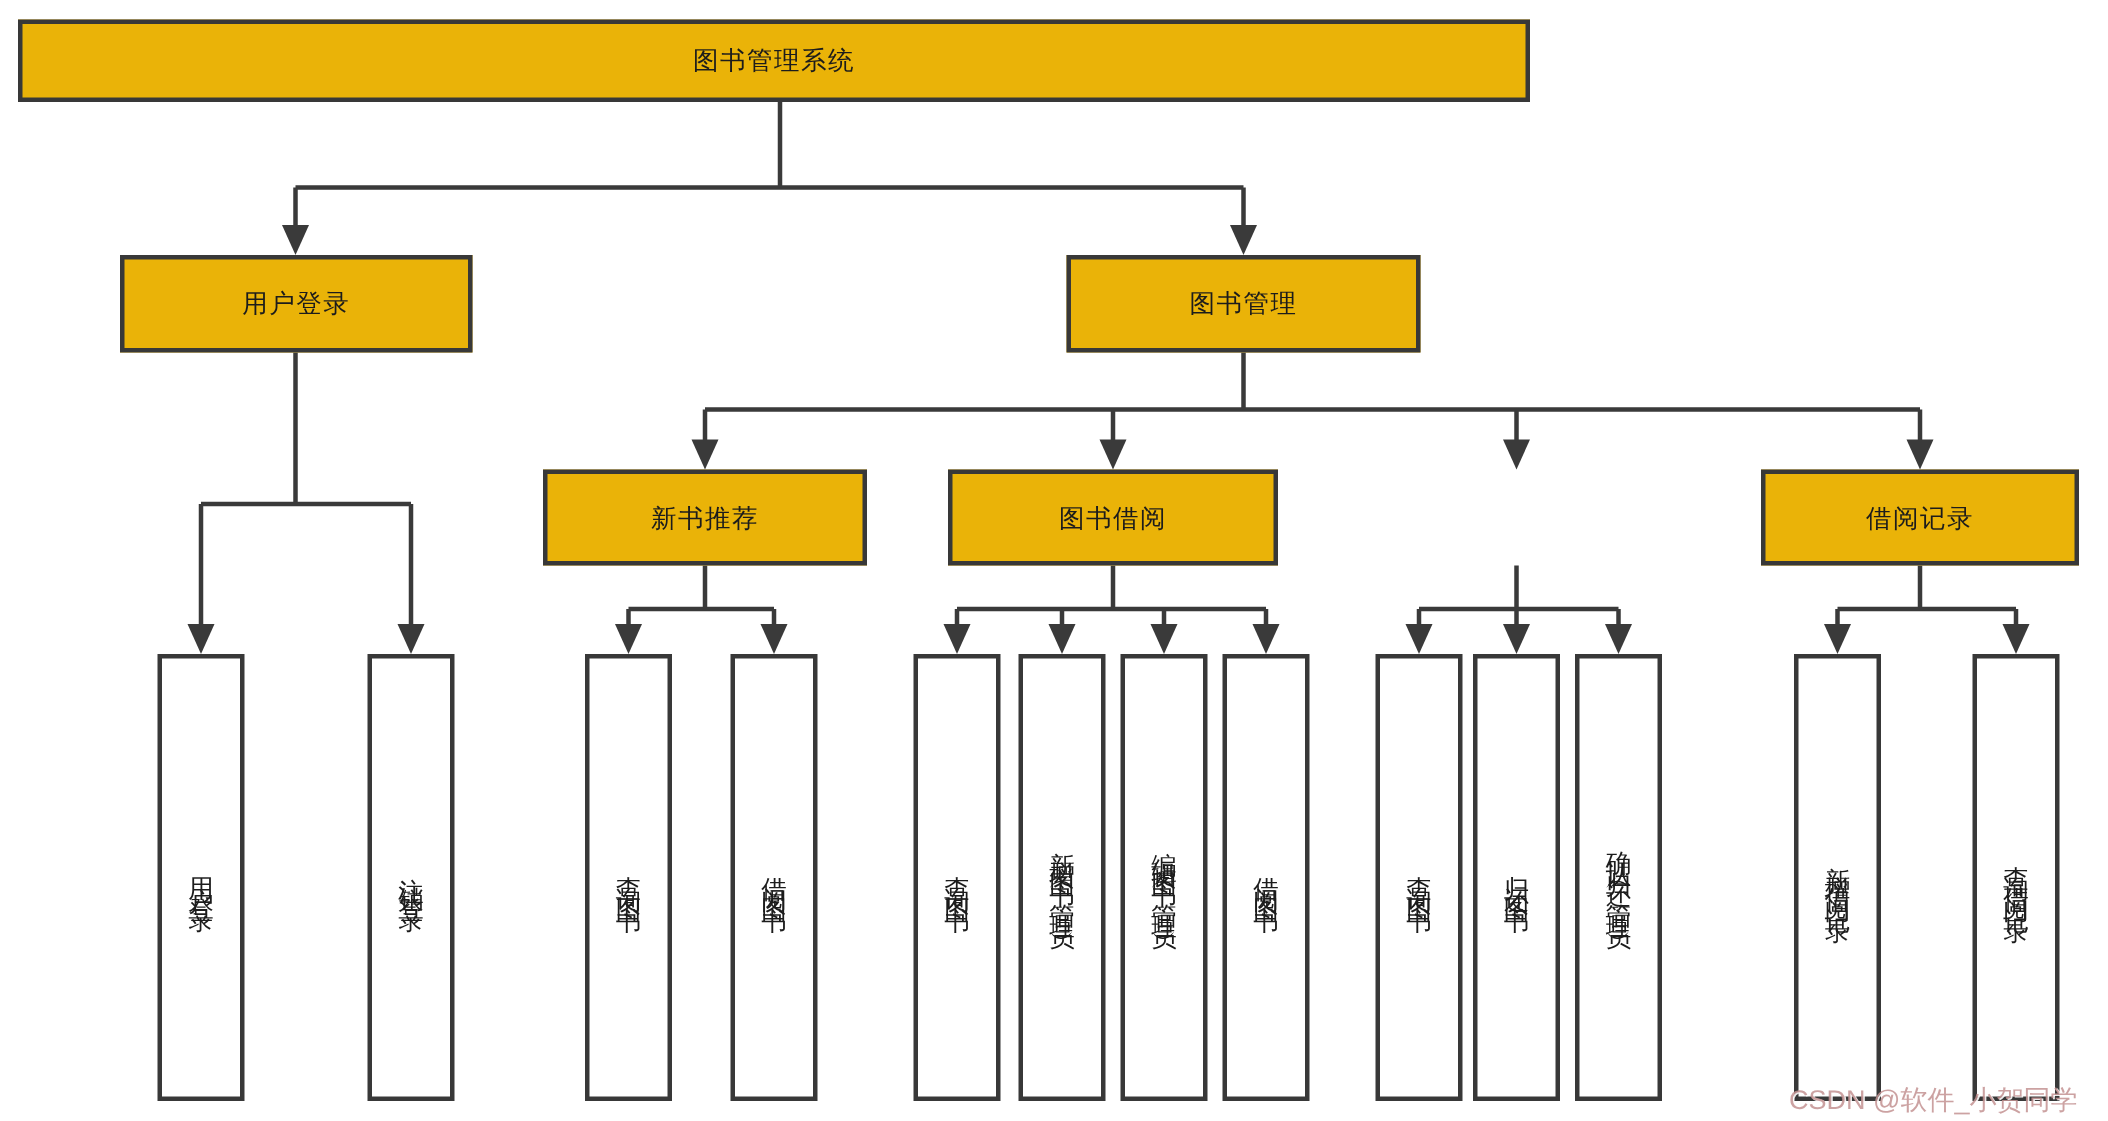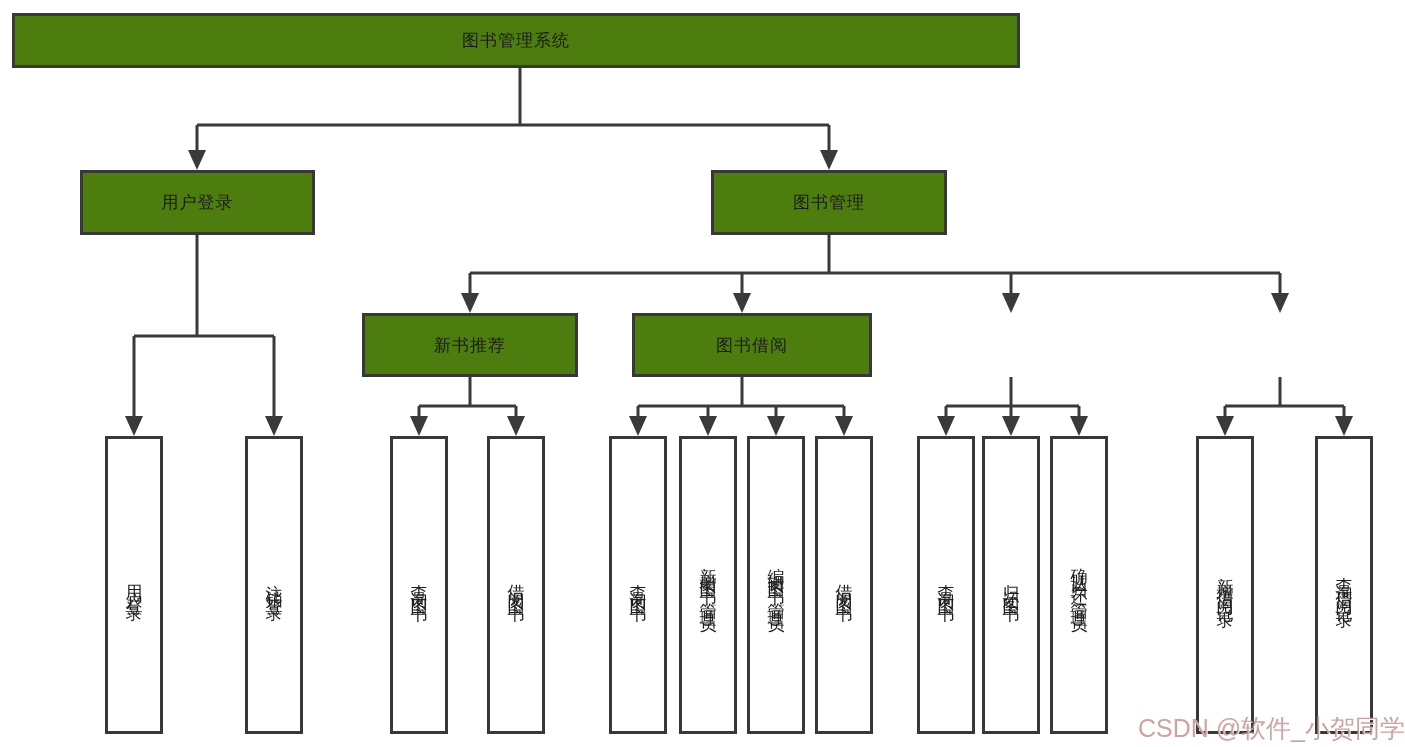--- a/index.html
+++ b/index.html
@@ -17,21 +17,21 @@
   }
   .connector-layer {
     position: absolute;
     left: 0; top: 0;
     width: 1405px;
     height: 747px;
   }
   .node {
     position: absolute;
     box-sizing: border-box;
-    background: #4d7c0f;
+    background: #eab308;
     border: 3px solid #383838;
     display: flex;
     align-items: center;
     justify-content: center;
     color: #1c1c1c;
   }
   .node .lbl {
     font-size: 17px;
     letter-spacing: 1px;
     white-space: nowrap;
@@ -52,23 +52,23 @@
   .leaf .vlbl {
     writing-mode: vertical-rl;
     text-orientation: mixed;
     font-size: 17px;
     letter-spacing: 7px;
     line-height: 1;
     white-space: nowrap;
   }
   .watermark {
     position: absolute;
-    right: 0;
+    right: 20px;
     bottom: 2px;
-    font-size: 25px;
+    font-size: 18px;
     color: rgba(195, 146, 146, 0.85);
     text-shadow: 1px 1px 0 rgba(255,255,255,0.9);
     white-space: nowrap;
     pointer-events: none;
   }
   svg .wire {
     stroke: #3a3a3a;
     stroke-width: 3;
     fill: none;
   }
@@ -139,22 +139,25 @@
   <div class="node" style="left:80px; top:170px; width:235px; height:65px;">
     <span class="lbl">用户登录</span>
   </div>
   <div class="node" style="left:362px; top:313px; width:216px; height:64px;">
     <span class="lbl">新书推荐</span>
   </div>
 
   <div class="node" style="left:711px; top:170px; width:236px; height:65px;">
     <span class="lbl">图书管理</span>
   </div>
-  <div class="node" style="left:632px; top:313px; width:240px; height:64px;">
+  <div class="node" style="left:632px; top:313px; width:220px; height:64px;">
     <span class="lbl">图书借阅</span>
+  </div>
+  <div class="node" style="left:1174px; top:313px; width:212px; height:64px;">
+    <span class="lbl">借阅记录</span>
   </div>
 
   <div class="leaf" style="left:105px;">
     <span class="vlbl">用户登录</span>
   </div>
   <div class="leaf" style="left:245px;">
     <span class="vlbl">注销登录</span>
   </div>
 
   <div class="leaf" style="left:390px;">

